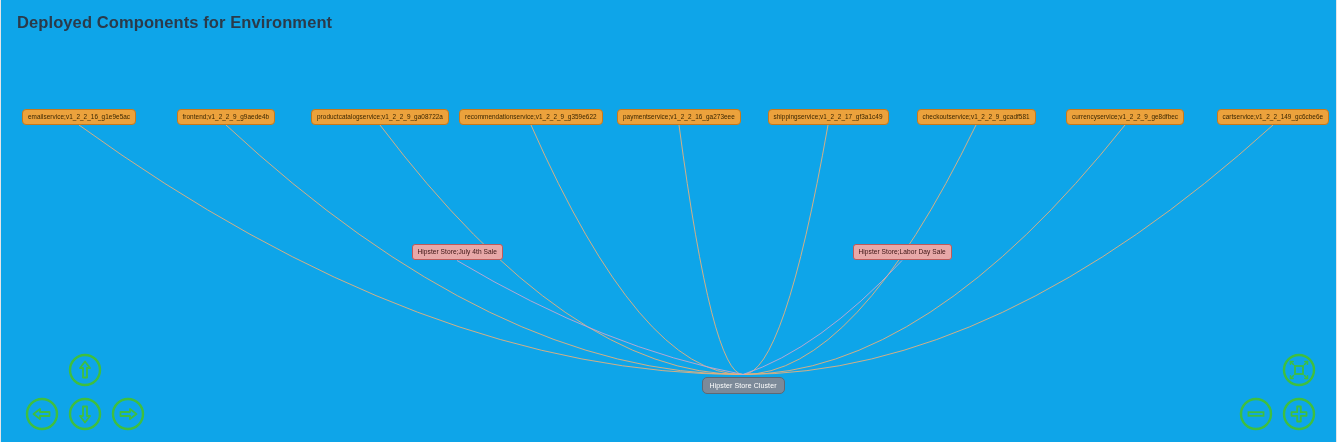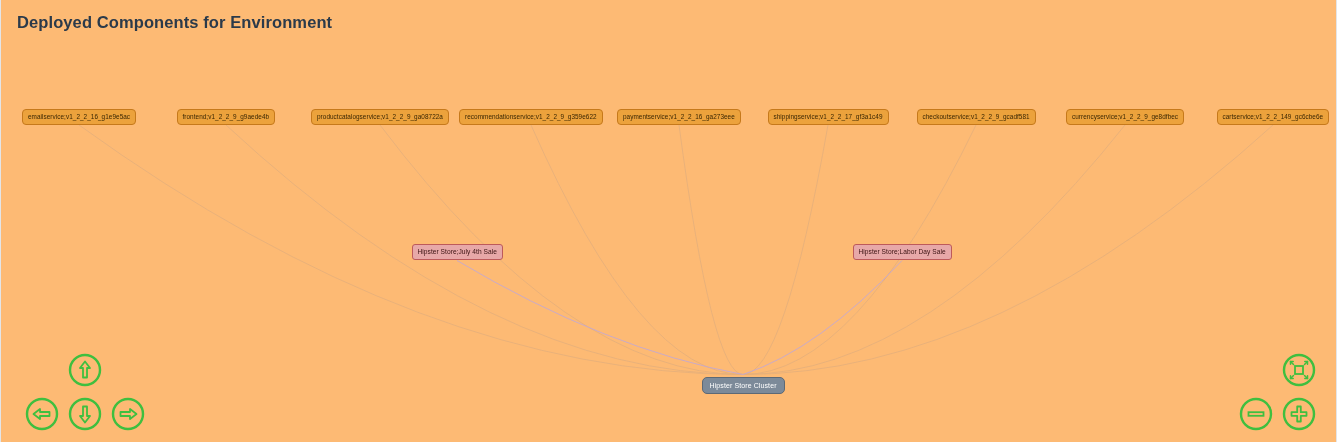--- a/index.html
+++ b/index.html
@@ -10,21 +10,21 @@
   body {
     width: 1337px;
     height: 442px;
     font-family: "Liberation Sans", sans-serif;
     overflow: hidden;
   }
   #app {
     position: relative;
     width: 1337px;
     height: 442px;
-    background: #fdba74;
+    background: #0ea5e9;
     box-sizing: border-box;
     border-left: 1px solid #e3e5e8;
     border-right: 1px solid #e3e5e8;
     overflow: hidden;
   }
   #page-title {
     position: absolute;
     left: 16px;
     top: 13px;
     font-size: 16.5px;

